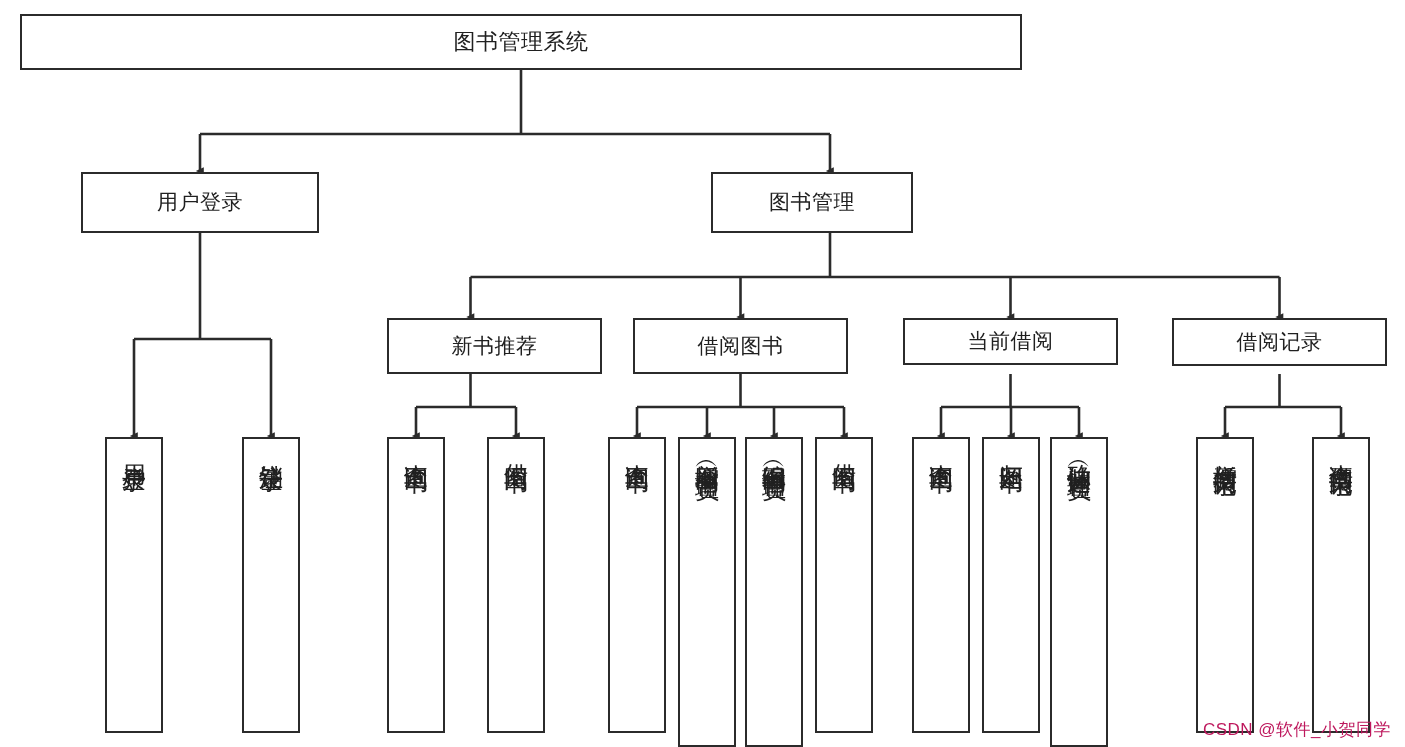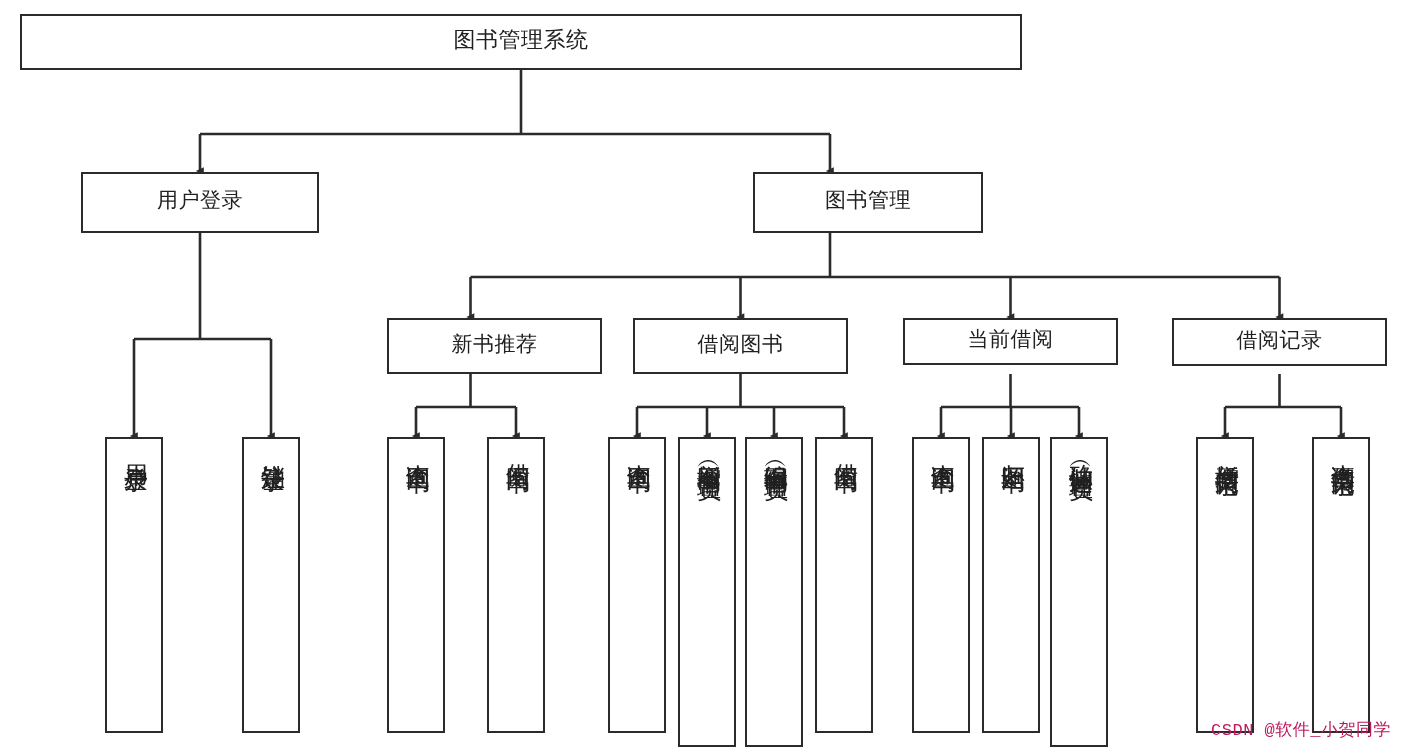--- a/index.html
+++ b/index.html
@@ -10,21 +10,20 @@
   body {
     font-family: "Liberation Sans", "DejaVu Sans", sans-serif;
     color: #1a1a1a;
   }
   #canvas {
     position: relative;
     width: 1405px;
     height: 747px;
     background: #ffffff;
     overflow: hidden;
-    font-family: Liberation Mono, monospace;
   }
   svg#edges {
     position: absolute;
     left: 0;
     top: 0;
     width: 1405px;
     height: 747px;
     pointer-events: none;
   }
   .node {
@@ -122,21 +121,21 @@
       </g>
   </svg>
 
   <div id="nodes">
       <div class="node horiz root" style="left: 20px; top: 14px; width: 1002px; height: 56px;">
         <span class="label">图书管理系统</span>
       </div>
       <div class="node horiz" style="left: 81px; top: 172px; width: 238px; height: 61px;">
         <span class="label">用户登录</span>
       </div>
-      <div class="node horiz" style="left: 753px; top: 172px; width: 230px; height: 61px;">
+      <div class="node horiz" style="left: 711px; top: 172px; width: 202px; height: 61px;">
         <span class="label">图书管理</span>
       </div>
       <div class="node horiz" style="left: 363px; top: 318px; width: 215px; height: 56px; margin-left: 24px;">
         <span class="label">新书推荐</span>
       </div>
       <div class="node horiz" style="left: 633px; top: 318px; width: 215px; height: 56px;">
         <span class="label">借阅图书</span>
       </div>
       <div class="node horiz" style="left: 903px; top: 318px; width: 215px; height: 47px;">
         <span class="label">当前借阅</span>

